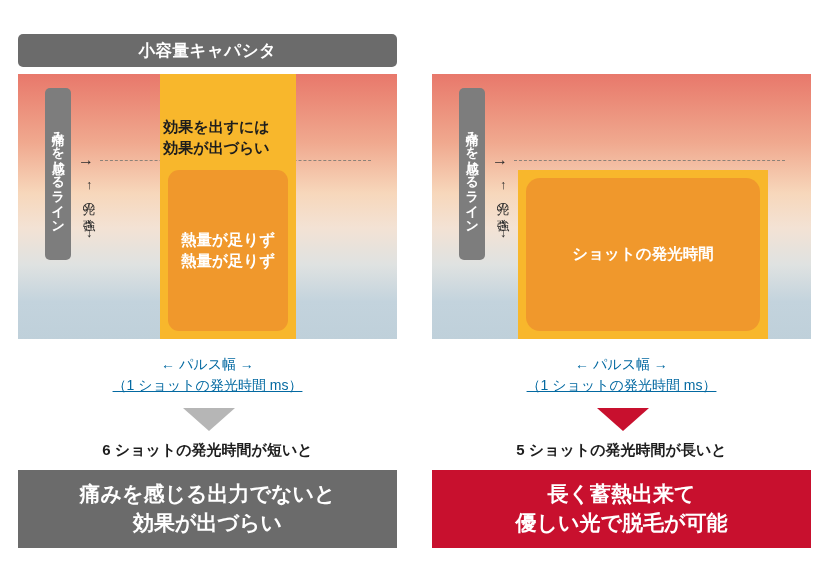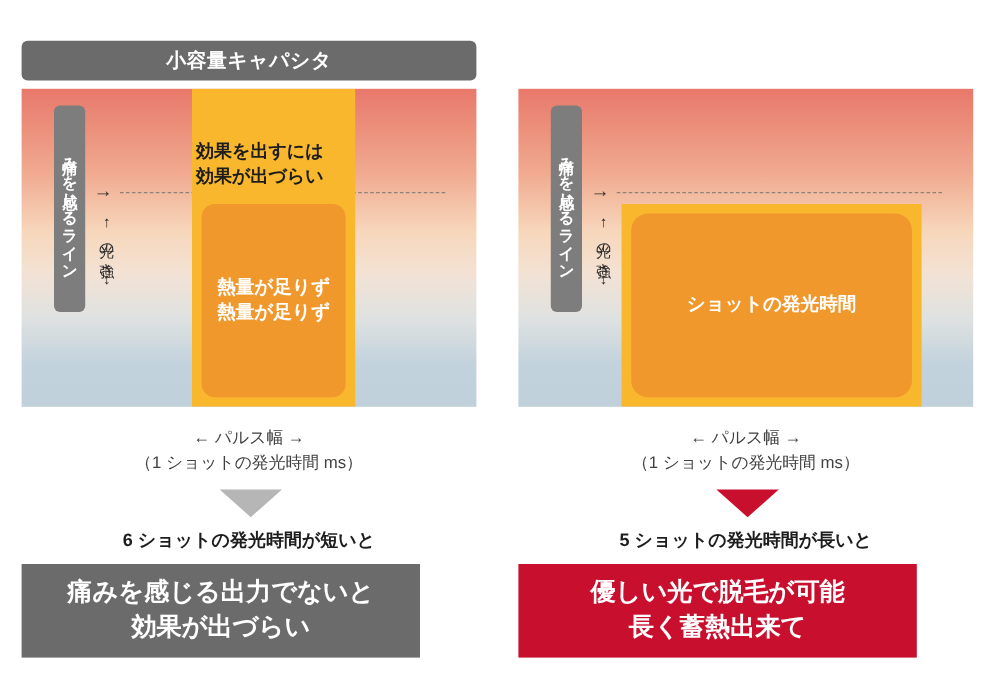--- a/index.html
+++ b/index.html
@@ -167,25 +167,25 @@
   .bar-inner.right { left: 94px;  top: 104px; width: 234px; height: 153px; }
 
   
   .pulse-caption {
     position: absolute;
     left: 8px;
     top: 342px;
     width: 379px;
     text-align: center;
     font-size: 14px;
-    color: #404040;
+    color: #0369a1;
     line-height: 1.5;
   }
   .pulse-caption .l1 { display:block; }
-  .pulse-caption .l2 { display:block; }
+  .pulse-caption .l2 { display:block;text-decoration:underline; }
 
   
   .tri {
     position: absolute;
     left: 173px;
     top: 396px;
     width: 0; height: 0;
     border-left: 26px solid transparent;
     border-right: 26px solid transparent;
     border-top: 23px solid #b6b6b6;
@@ -202,21 +202,21 @@
     font-size: 15px;
     font-weight: bold;
     color: #1d1d1d;
   }
 
   
   .result {
     position: absolute;
     left: 8px;
     top: 458px;
-    width: 332px;
+    width: 379px;
     height: 78px;
     display: flex;
     align-items: center;
     justify-content: center;
     text-align: center;
     color: #ffffff;
     font-size: 21px;
     font-weight: bold;
     line-height: 1.38;
     box-sizing: border-box;
@@ -307,20 +307,20 @@
       <span class="l1">← パルス幅 →</span>
       <span class="l2">（1 ショットの発光時間 ms）</span>
     </div>
 
     <div class="tri red"></div>
 
     <div class="lead">5 ショットの発光時間が長いと</div>
 
     <div class="result result-red">
       <div>
+        <span>長く蓄熱出来て</span>
         <span>優しい光で脱毛が可能</span>
-        <span>長く蓄熱出来て</span>
       </div>
     </div>
 
   </div>
 
 </div>
 
 </body></html>

